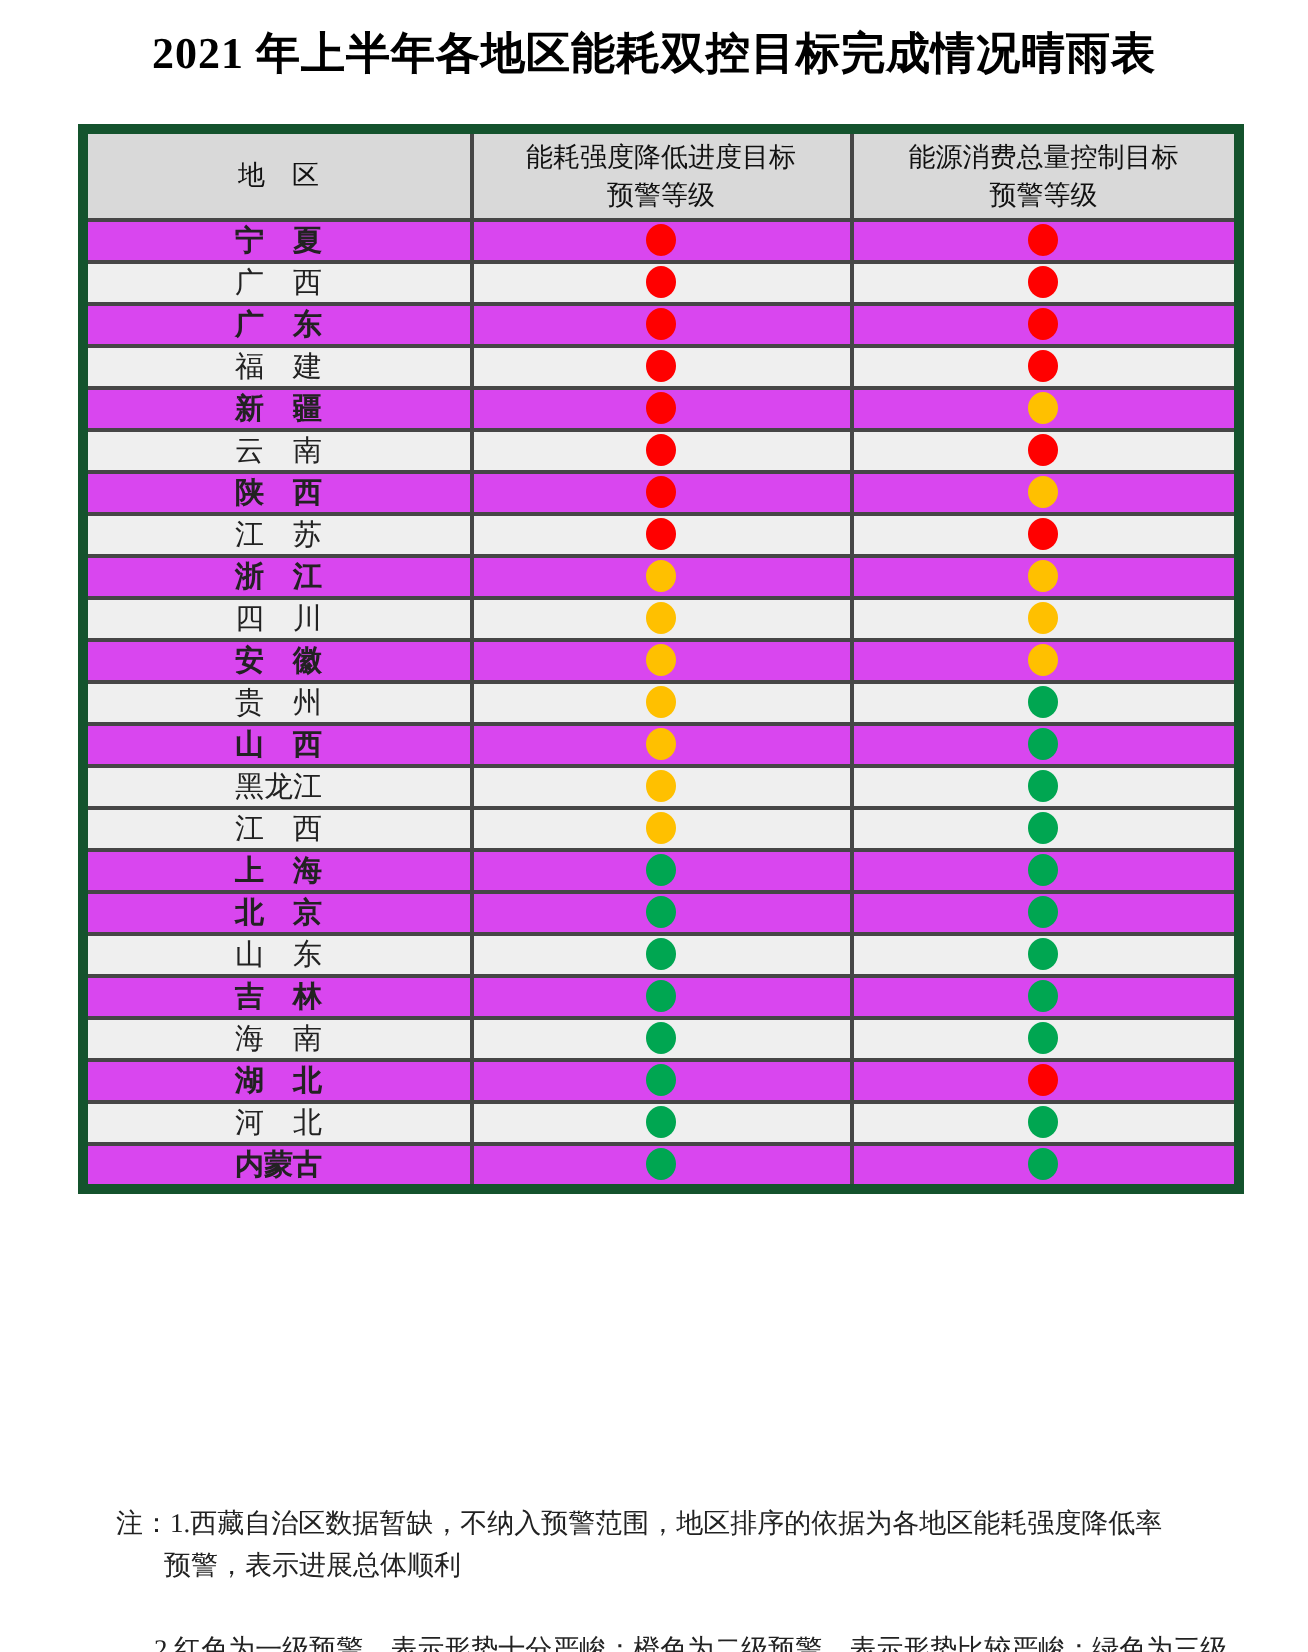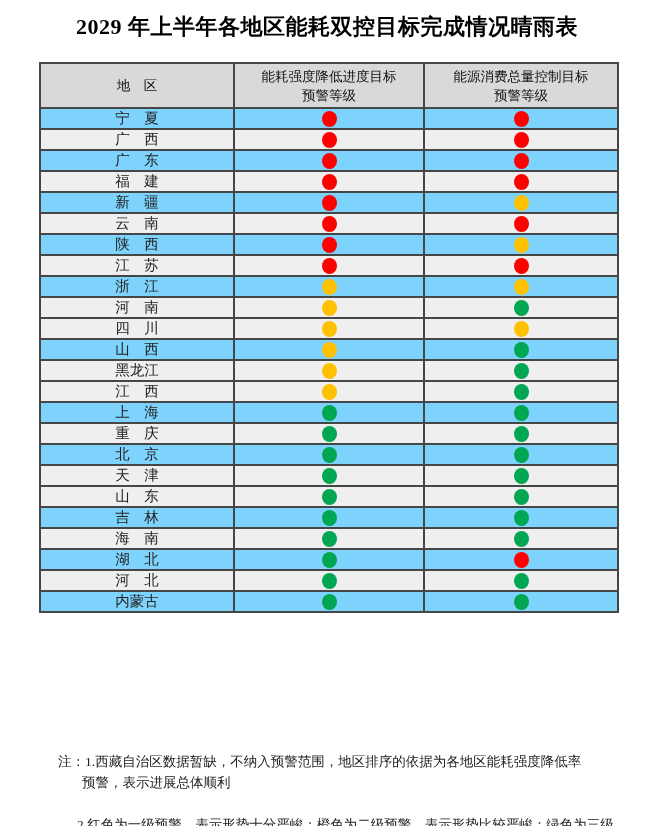--- a/index.html
+++ b/index.html
@@ -19,21 +19,21 @@
     font-weight: bold;
     letter-spacing: 0.5px;
     color: #000000;
   }
   table.barometer {
     position: absolute;
     left: 39px; top: 62px;
     width: 578px;
     border-collapse: collapse;
     table-layout: fixed;
-    border: 2px solid #14532d;
+    border: 5px solid #14532d;
   }
   table.barometer col.c-region { width: 194px; }
   table.barometer col.c-intensity { width: 190px; }
   table.barometer col.c-total { width: 194px; }
   th, td {
     border: 2px solid #464646;
     text-align: center;
     vertical-align: middle;
     padding: 0;
     overflow: hidden;
@@ -41,37 +41,37 @@
   thead th {
     height: 45px;
     background: #d9d9d9;
     font-weight: normal;
     font-size: 13.5px;
     line-height: 19px;
     color: #111111;
   }
   tbody td { height: 21px; font-size: 14.5px; color: #222222; }
   tbody tr.light td { background: #efefef; }
-  tbody tr.dark td { background: #7dd3fc; }
+  tbody tr.dark td { background: #d946ef; font-weight: bold; }
   .dot {
     display: block;
     width: 15px; height: 16px;
     border-radius: 50%;
     margin: 0 auto;
   }
   .notes { position: absolute; left: 0; top: 0; width: 654px; font-size: 13.5px; color: #222222; }
   .note-line { position: absolute; white-space: nowrap; }
   .note-line.l1 { left: 58px; top: 753px; }
   .note-line.l2 { left: 77px; top: 816px; }
   .note-line.l3 { left: 82px; top: 774px; }
 </style>
 </head>
 <body>
 
-<div class="title">2029 年上半年各地区能耗双控目标完成情况晴雨表</div>
+<div class="title">2021 年上半年各地区能耗双控目标完成情况晴雨表</div>
 
 <table class="barometer">
   <colgroup>
     <col class="c-region">
       <col class="c-intensity">
       <col class="c-total">
   </colgroup>
   <thead>
     <tr>
       <th>地　区</th>
@@ -161,38 +161,47 @@
       <tr class="dark">
         <td>浙　江</td>
         <td>
           <span class="dot" style="background: rgb(255, 192, 0);"></span>
         </td>
         <td>
           <span class="dot" style="background: rgb(255, 192, 0);"></span>
         </td>
       </tr>
       <tr class="light">
-        <td>河　南</td>
-        <td>
-          <span class="dot" style="background: rgb(255, 192, 0);"></span>
-        </td>
-        <td>
-          <span class="dot" style="background: rgb(0, 166, 81);"></span>
-        </td>
-      </tr>
-      <tr class="light">
         <td>四　川</td>
         <td>
           <span class="dot" style="background: rgb(255, 192, 0);"></span>
         </td>
         <td>
           <span class="dot" style="background: rgb(255, 192, 0);"></span>
         </td>
       </tr>
       <tr class="dark">
+        <td>安　徽</td>
+        <td>
+          <span class="dot" style="background: rgb(255, 192, 0);"></span>
+        </td>
+        <td>
+          <span class="dot" style="background: rgb(255, 192, 0);"></span>
+        </td>
+      </tr>
+      <tr class="light">
+        <td>贵　州</td>
+        <td>
+          <span class="dot" style="background: rgb(255, 192, 0);"></span>
+        </td>
+        <td>
+          <span class="dot" style="background: rgb(0, 166, 81);"></span>
+        </td>
+      </tr>
+      <tr class="dark">
         <td>山　西</td>
         <td>
           <span class="dot" style="background: rgb(255, 192, 0);"></span>
         </td>
         <td>
           <span class="dot" style="background: rgb(0, 166, 81);"></span>
         </td>
       </tr>
       <tr class="light">
         <td>黑龙江</td>
@@ -214,40 +223,22 @@
       </tr>
       <tr class="dark">
         <td>上　海</td>
         <td>
           <span class="dot" style="background: rgb(0, 166, 81);"></span>
         </td>
         <td>
           <span class="dot" style="background: rgb(0, 166, 81);"></span>
         </td>
       </tr>
-      <tr class="light">
-        <td>重　庆</td>
-        <td>
-          <span class="dot" style="background: rgb(0, 166, 81);"></span>
-        </td>
-        <td>
-          <span class="dot" style="background: rgb(0, 166, 81);"></span>
-        </td>
-      </tr>
       <tr class="dark">
         <td>北　京</td>
-        <td>
-          <span class="dot" style="background: rgb(0, 166, 81);"></span>
-        </td>
-        <td>
-          <span class="dot" style="background: rgb(0, 166, 81);"></span>
-        </td>
-      </tr>
-      <tr class="light">
-        <td>天　津</td>
         <td>
           <span class="dot" style="background: rgb(0, 166, 81);"></span>
         </td>
         <td>
           <span class="dot" style="background: rgb(0, 166, 81);"></span>
         </td>
       </tr>
       <tr class="light">
         <td>山　东</td>
         <td>

